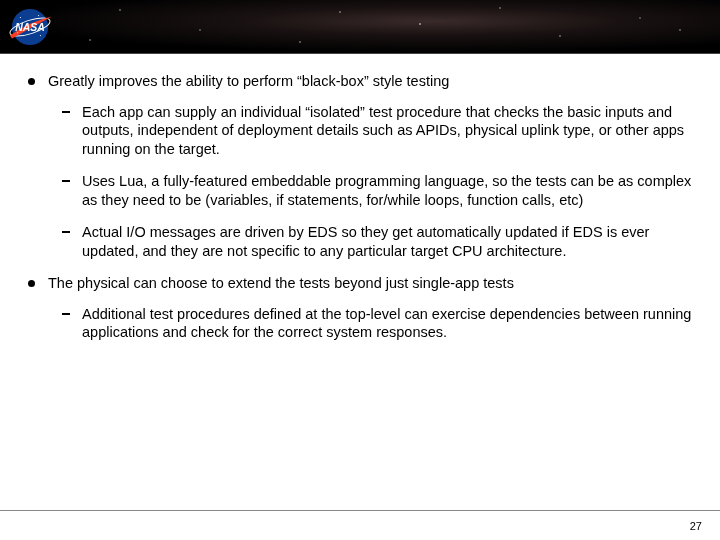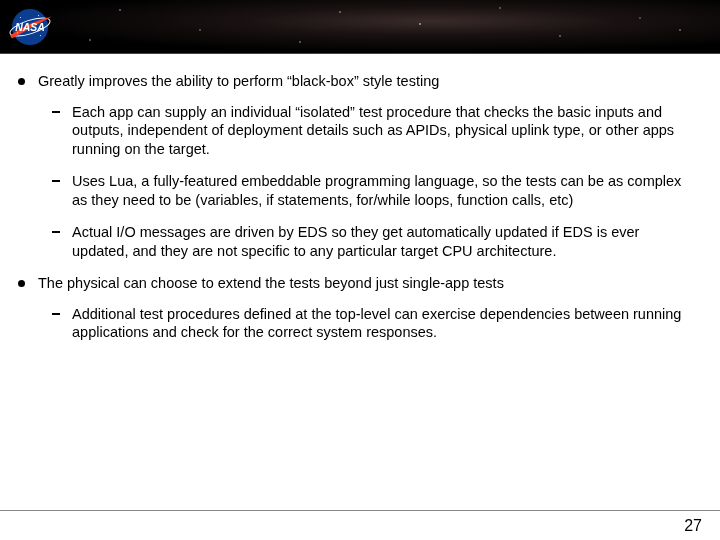--- a/index.html
+++ b/index.html
@@ -36,21 +36,21 @@
   .title {
     color: #fff;
     font-size: 26px;
     font-weight: bold;
     margin-left: 10px;
     z-index: 2;
     letter-spacing: 0.2px;
   }
   .body {
     flex: 1 1 auto;
-    padding: 18px 22px 0 12px;
+    padding: 18px 22px 0 22px;
     font-size: 14.5px;
     line-height: 1.28;
     color: #000;
   }
   ul.top { list-style: none; }
   ul.top > li { position: relative; padding-left: 26px; margin-bottom: 14px; }
   ul.top > li::before {
     content: ""; position: absolute; left: 6px; top: 6px;
     width: 7px; height: 7px; background: #000; border-radius: 50%;
   }
@@ -60,21 +60,21 @@
     content: ""; position: absolute; left: 14px; top: 8px;
     width: 8px; height: 2px; background: #000;
   }
   .footer {
     height: 30px;
     border-top: 1px solid #888;
     display: flex;
     align-items: center;
     justify-content: flex-end;
     padding-right: 18px;
-    font-size: 16px;
+    font-size: 11px;
     color: #000;
   }
 </style>
 </head>
 <body>
 
 <div class="slide">
 
   <div class="header">
     <div class="logo">

